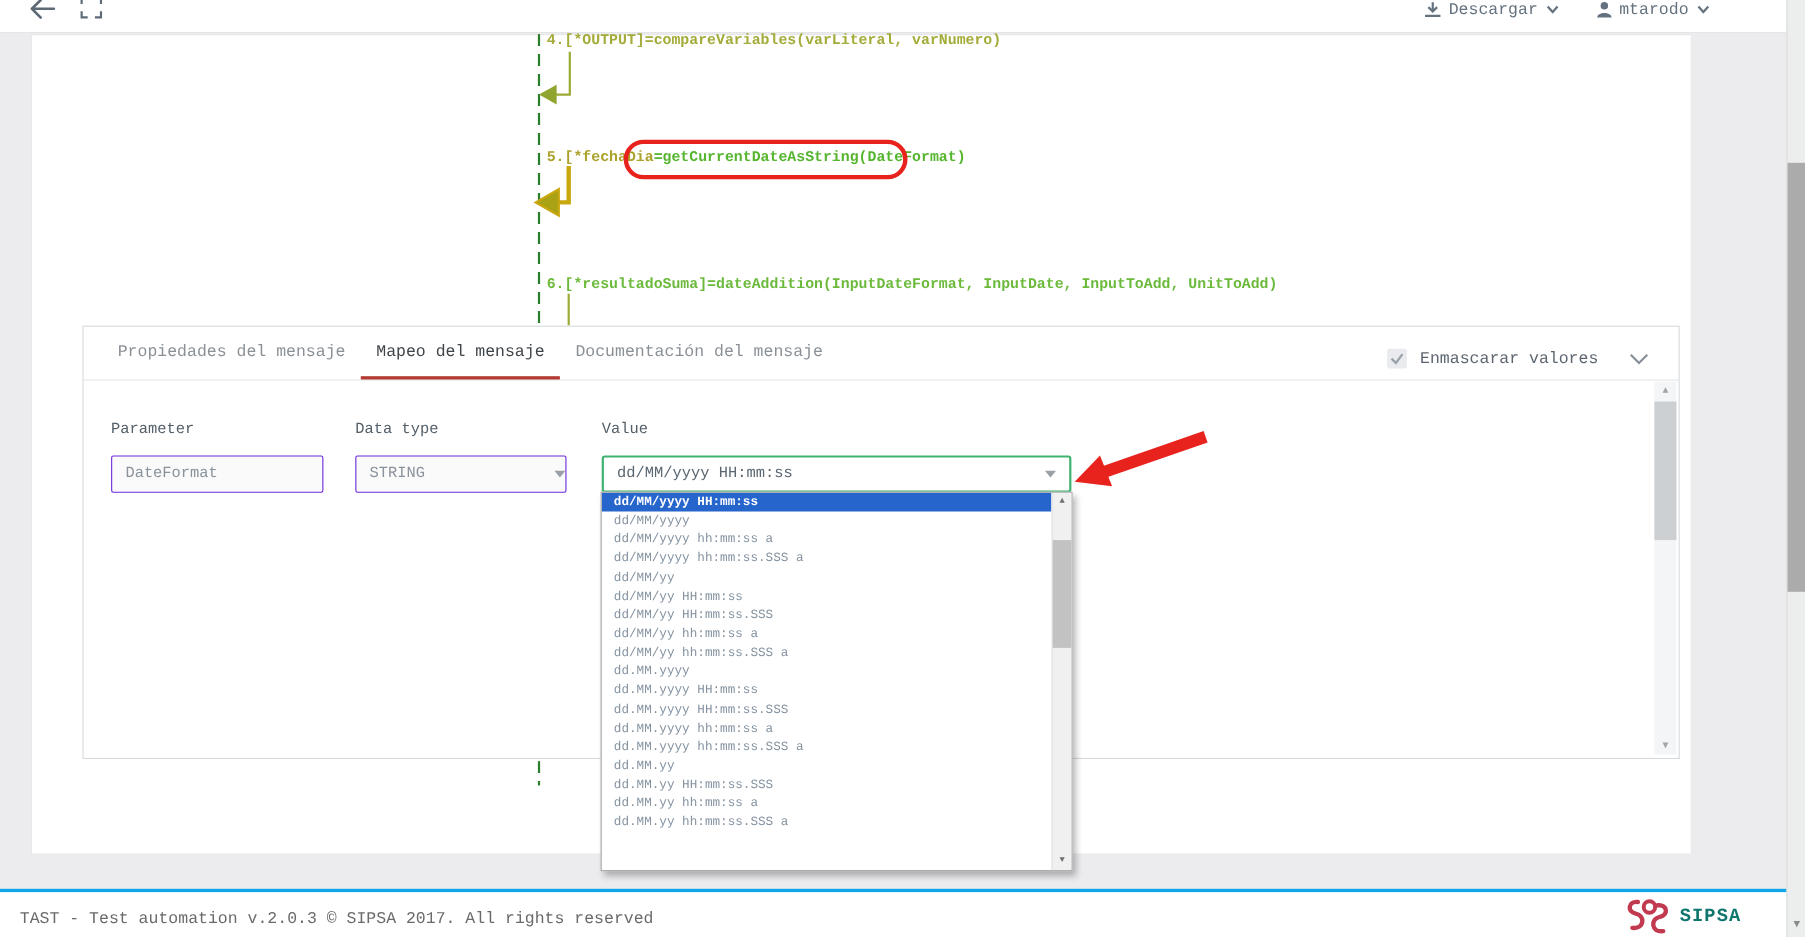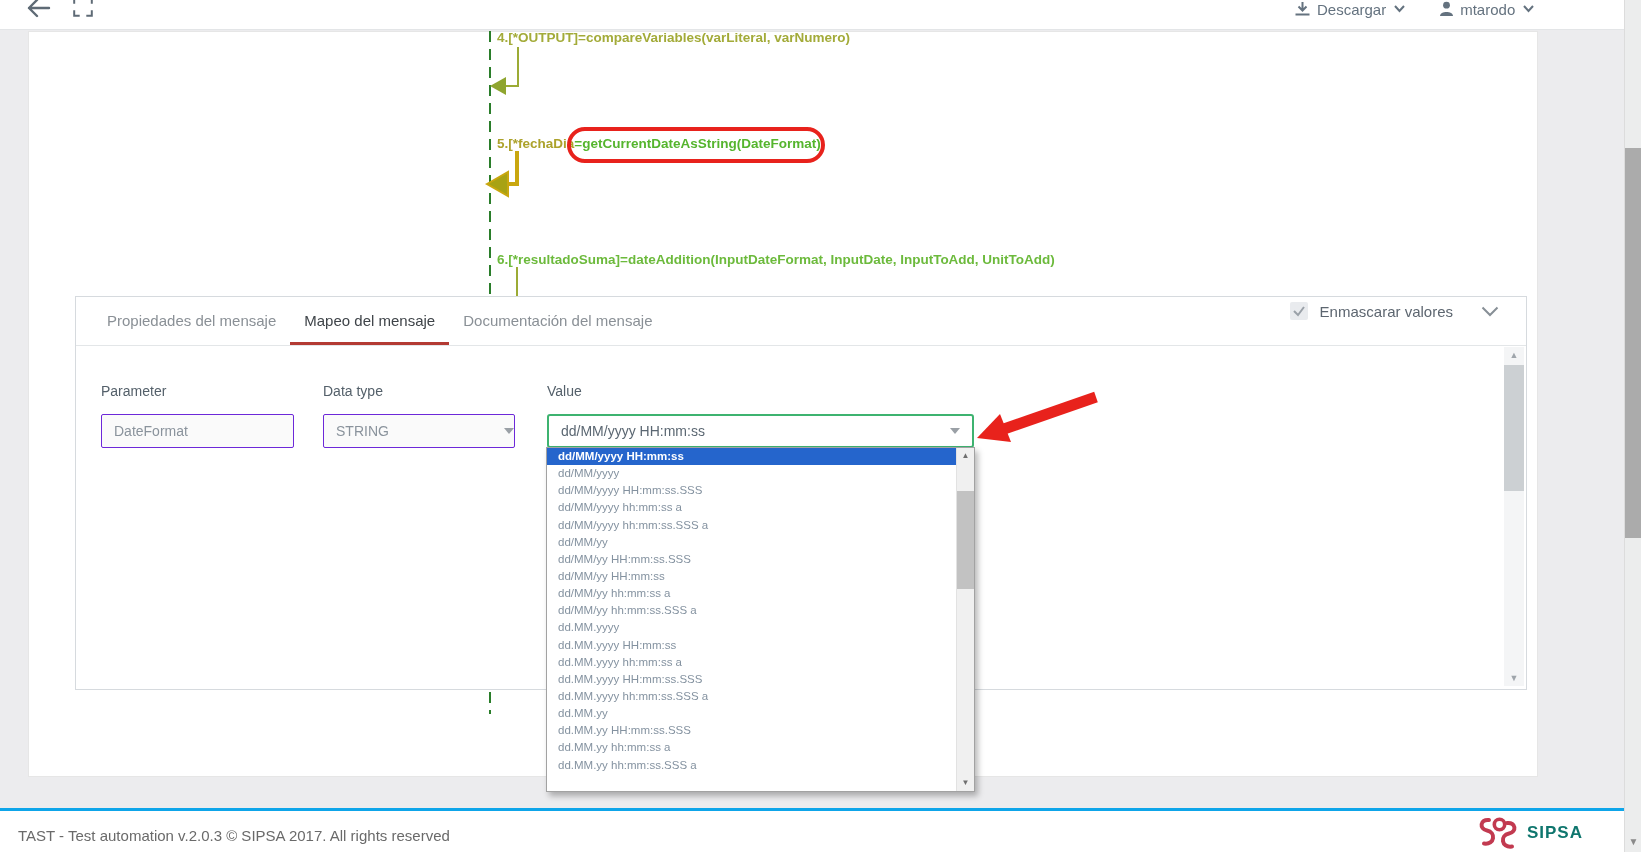--- a/index.html
+++ b/index.html
@@ -1,18 +1,18 @@
 <!DOCTYPE html>
 <html><head>
 <meta charset="utf-8">
 <style>
   * { margin:0; padding:0; box-sizing:border-box; }
   body { background:#d8d8d8; font-family:"Liberation Sans", sans-serif; }
   #screen { position:relative; width:1641px; height:852px; background:#ececee; overflow:hidden;
-            font-family:Liberation Sans, sans-serif; }
+            font-family:Liberation Mono, monospace; }
 
   
   .topbar { position:absolute; left:0; top:0; width:1641px; height:30px; background:#ffffff;
             border-bottom:1px solid #e3e5e7; overflow:hidden; z-index:30; }
   .back-btn { position:absolute; left:22px; top:-6px; width:30px; height:26px; cursor:pointer; }
   .expand-btn { position:absolute; left:72px; top:-4px; width:22px; height:22px; cursor:pointer; }
   .hdr-right { position:absolute; left:1294px; top:-6px; height:30px; display:flex; align-items:center;
                color:#64727f; font-size:15px; }
   .hdr-right .lbl { margin:0 8px 0 6px; }
   .hdr-spacer { width:34px; }
@@ -36,21 +36,21 @@
   .red-oval { position:absolute; left:567px; top:127px; width:258px; height:36px;
               border:4px solid #e8221c; border-radius:18px; z-index:40; }
 
   
   .panel { position:absolute; left:75px; top:296px; width:1452px; height:394px; background:#ffffff;
            border:1px solid #d6dade; z-index:10; }
   .tabbar { position:relative; height:49px; border-bottom:1px solid #e3e6e8; display:flex;
             align-items:stretch; padding-left:17px; }
   .tab { padding:15px 14px 0 14px; font-size:15px; color:#8a9096; cursor:pointer; white-space:nowrap; }
   .tab.active { color:#3f4449; font-weight:500; border-bottom:3px solid #b33a33; }
-  .mask-group { position:absolute; right:75px; top:5px; display:flex; align-items:center; }
+  .mask-group { position:absolute; right:75px; top:20px; display:flex; align-items:center; }
   .checkbox { width:18px; height:18px; background:#e9ebee; border-radius:2px; display:flex;
               align-items:center; justify-content:center; cursor:pointer; }
   .mask-label { margin:0 28px 0 12px; font-size:15px; color:#5d6670; }
   .panel-chevron { cursor:pointer; margin-right:-48px; }
 
   .col-label { position:absolute; top:86px; font-size:14px; color:#54606a; }
   .field { position:absolute; top:117px; height:34px; border:1px solid #6d28d9; background:#fafafa;
            border-radius:2px; font-size:14px; color:#8a939c; display:flex; align-items:center;
            padding-left:12px; }
   .field.select { justify-content:space-between; padding-right:0; cursor:pointer; }
@@ -193,32 +193,31 @@
       <div class="arr up">▲</div>
       <div class="thumb"></div>
       <div class="arr down">▼</div>
     </div>
   </section>
 
   <div class="dropdown">
     <div class="dd-options">
       <div class="dd-option selected">dd/MM/yyyy HH:mm:ss</div>
         <div class="dd-option">dd/MM/yyyy</div>
-        <div class="dd-option">dd/MM/yyyy HH:mm:ss.SSS</div>
         <div class="dd-option">dd/MM/yyyy hh:mm:ss a</div>
         <div class="dd-option">dd/MM/yyyy hh:mm:ss.SSS a</div>
         <div class="dd-option">dd/MM/yy</div>
+        <div class="dd-option">dd/MM/yy HH:mm:ss</div>
         <div class="dd-option">dd/MM/yy HH:mm:ss.SSS</div>
-        <div class="dd-option">dd/MM/yy HH:mm:ss</div>
         <div class="dd-option">dd/MM/yy hh:mm:ss a</div>
         <div class="dd-option">dd/MM/yy hh:mm:ss.SSS a</div>
         <div class="dd-option">dd.MM.yyyy</div>
         <div class="dd-option">dd.MM.yyyy HH:mm:ss</div>
+        <div class="dd-option">dd.MM.yyyy HH:mm:ss.SSS</div>
         <div class="dd-option">dd.MM.yyyy hh:mm:ss a</div>
-        <div class="dd-option">dd.MM.yyyy HH:mm:ss.SSS</div>
         <div class="dd-option">dd.MM.yyyy hh:mm:ss.SSS a</div>
         <div class="dd-option">dd.MM.yy</div>
         <div class="dd-option">dd.MM.yy HH:mm:ss.SSS</div>
         <div class="dd-option">dd.MM.yy hh:mm:ss a</div>
         <div class="dd-option">dd.MM.yy hh:mm:ss.SSS a</div>
     </div>
     <div class="dd-sb">
       <div class="arr up">▲</div>
       <div class="thumb"></div>
       <div class="arr down">▼</div>

